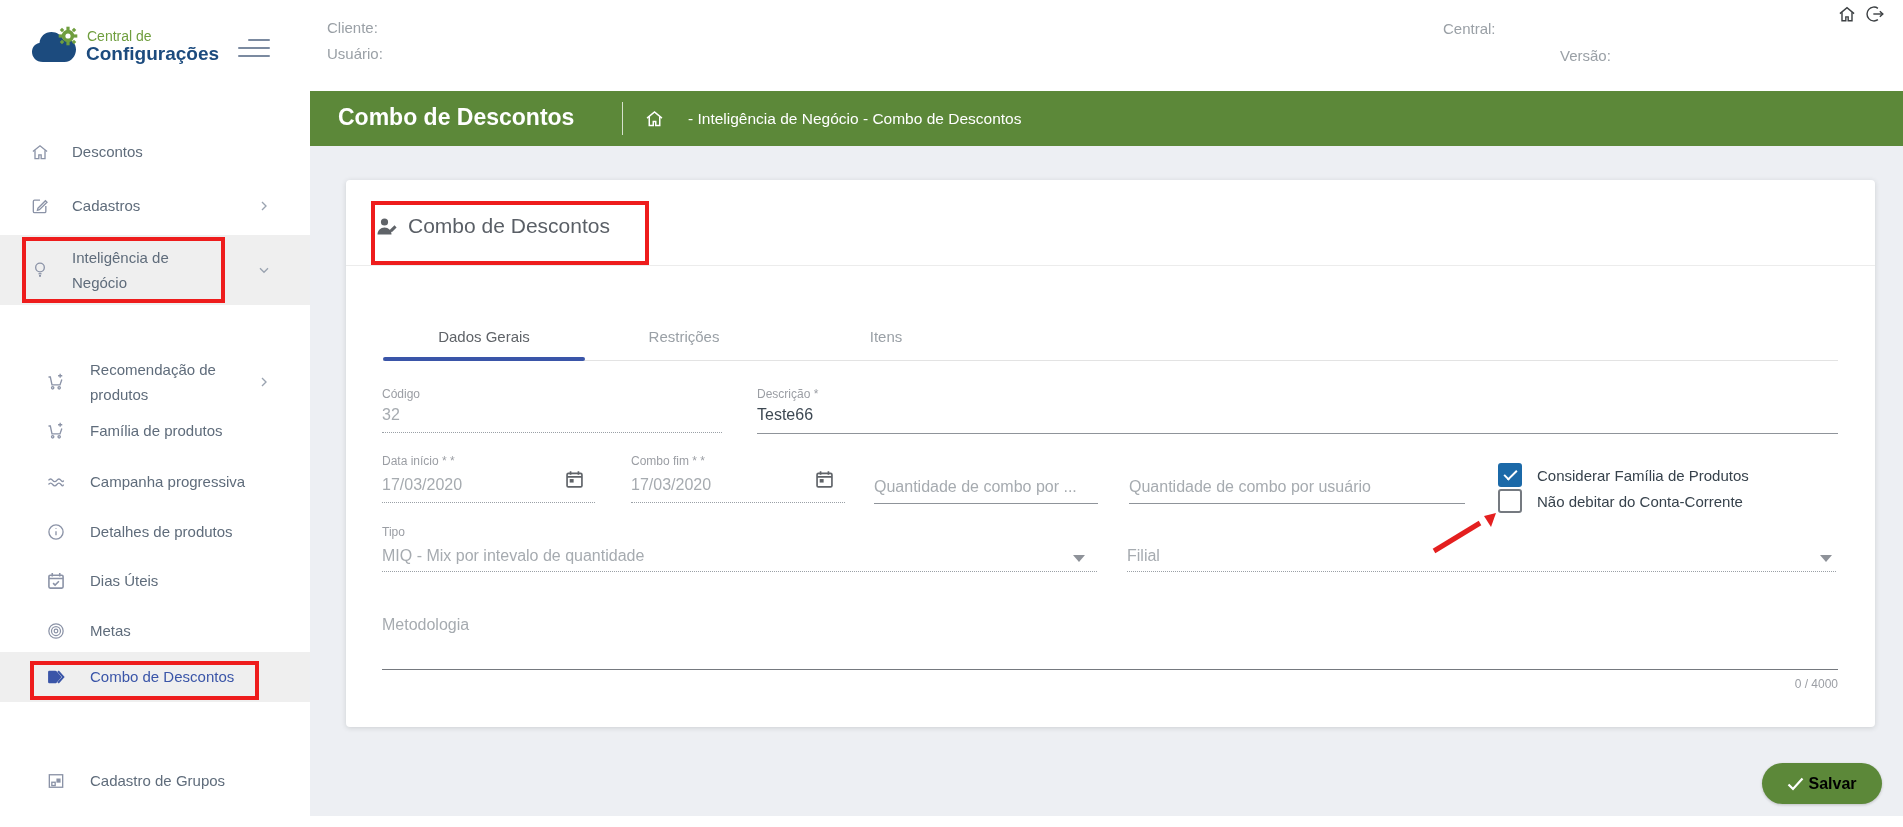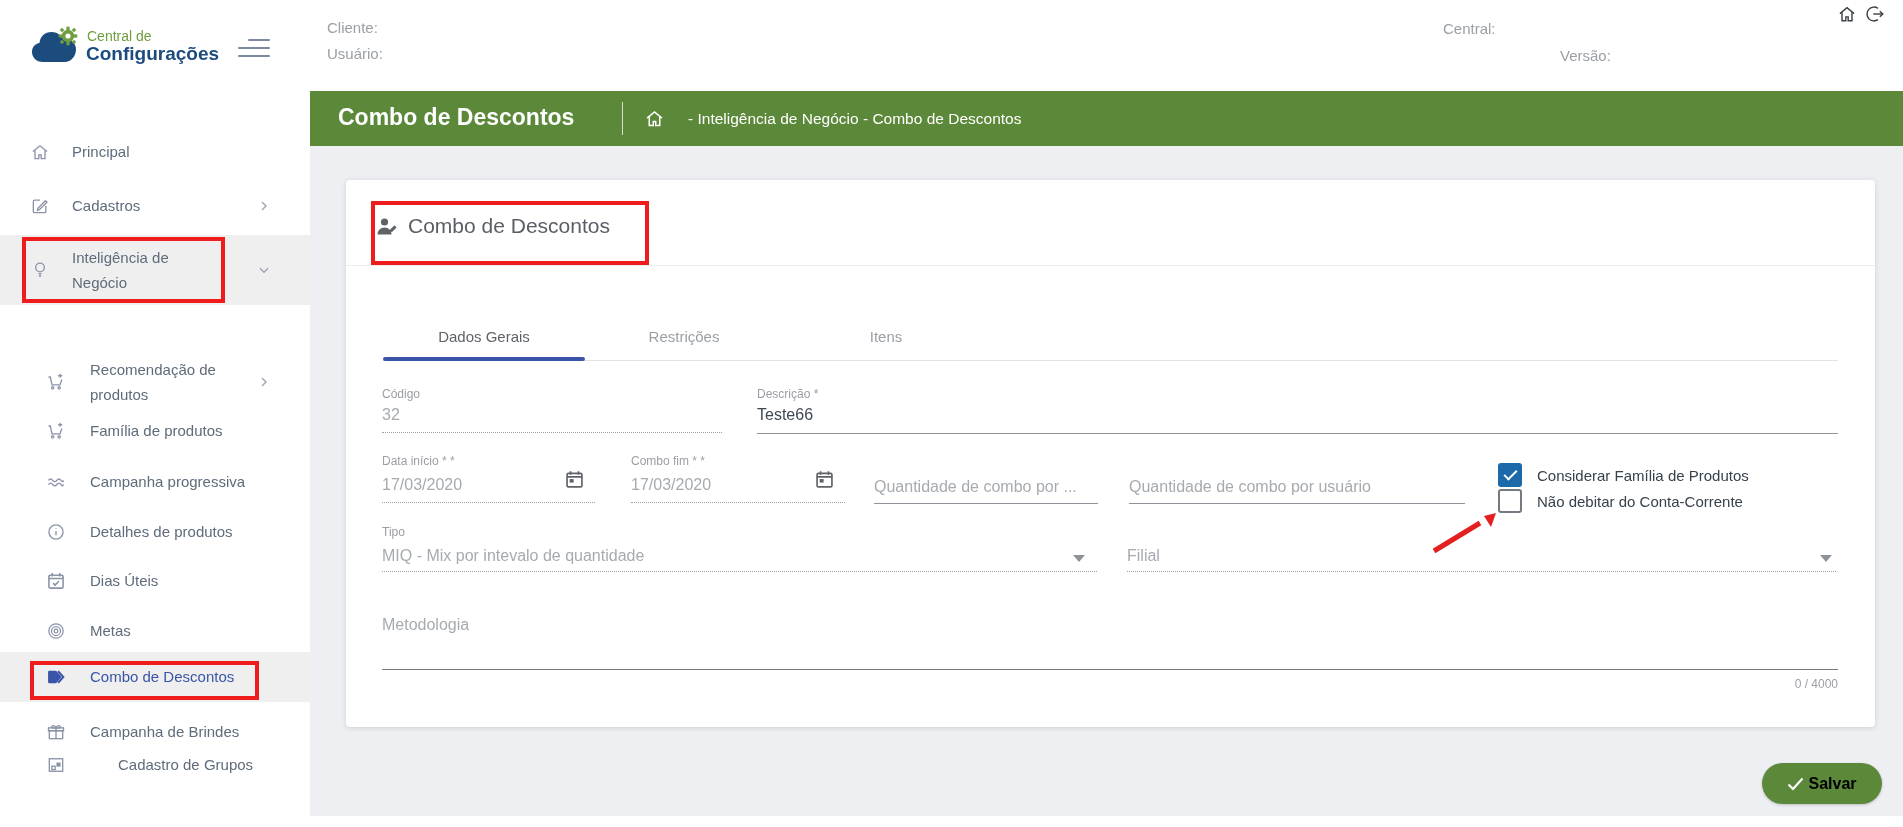--- a/index.html
+++ b/index.html
@@ -143,21 +143,21 @@
     </div>
   </div>
 
   <div class="sidebar">
 
     <div class="nav-row lvl0" style="top:39px;height:44px;">
       <svg class="nicon" viewBox="0 0 24 24" fill="none" stroke="currentColor" stroke-width="1.6">
         <path d="M3.5 11.5 L12 4.5 L20.5 11.5"></path>
           <path d="M6 9.8 V20 h4.6 v-4.6 h2.8 V20 H18 V9.8"></path>
       </svg>
-      <span class="nav-label">Principal</span>
+      <span class="nav-label">Descontos</span>
     </div>
 
     <div class="nav-row lvl0" style="top:93px;height:44px;">
       <svg class="nicon" viewBox="0 0 24 24" fill="none" stroke="currentColor" stroke-width="1.6">
         <path d="M12 5 H5.5 A1.5 1.5 0 0 0 4 6.5 v12 A1.5 1.5 0 0 0 5.5 20 h12 A1.5 1.5 0 0 0 19 18.5 V12"></path>
         <path d="M9.5 14.7 L18.5 5.6 l1.9 1.9 L11.3 16.5 l-2.4 .6 z"></path>
       </svg>
       <span class="nav-label">Cadastros</span>
       <svg class="nav-chevron" viewBox="0 0 24 24" fill="none" stroke="currentColor" stroke-width="2">
           <path d="M9 6 l6 6 -6 6"></path>
@@ -236,31 +236,22 @@
     </div>
 
     <div class="nav-row lvl1 highlight active-blue" style="top:561px;height:50px;">
       <svg class="nicon" viewBox="0 0 24 24">
         <path d="M2.5 6 a1.5 1.5 0 0 1 1.5 -1.5 h7.2 a2 2 0 0 1 1.5 .7 L18 11 a1.6 1.6 0 0 1 0 2 l-5.3 5.8 a2 2 0 0 1 -1.5 .7 H4 a1.5 1.5 0 0 1 -1.5 -1.5 z" fill="currentColor"></path>
         <path d="M14.5 5 l6.3 7 -6.3 7" fill="none" stroke="currentColor" stroke-width="2.4"></path>
       </svg>
       <span class="nav-label">Combo de Descontos</span>
     </div>
 
-    <div class="nav-row lvl1" style="top:619px;height:44px;">
-      <svg class="nicon" viewBox="0 0 24 24" fill="none" stroke="currentColor" stroke-width="1.6">
-        <rect x="4" y="10.5" width="16" height="9.5"></rect>
-        <rect x="3" y="7" width="18" height="3.5"></rect>
-        <path d="M12 7 v13"></path>
-        <path d="M12 7 c-1.2 -3.4 -5.4 -3.2 -5.2 -1 c.15 1.6 3.2 1.4 5.2 1 z M12 7 c1.2 -3.4 5.4 -3.2 5.2 -1 c-.15 1.6 -3.2 1.4 -5.2 1 z"></path>
-      </svg>
-      <span class="nav-label">Campanha de Brindes</span>
-    </div>
-
-    <div class="nav-row lvl1" style="top:652px;height:44px;gap:28px;">
+
+    <div class="nav-row lvl1" style="top:668px;height:44px;">
       <svg class="nicon" viewBox="0 0 24 24" fill="none" stroke="currentColor" stroke-width="1.6">
         <rect x="4" y="4.5" width="16" height="15"></rect>
         <rect x="12.5" y="9" width="5" height="5" fill="currentColor" stroke="none"></rect>
         <rect x="7" y="13.5" width="4" height="4"></rect>
       </svg>
       <span class="nav-label">Cadastro de Grupos</span>
     </div>
 
     <div class="redbox" style="left:22px; top:146px; width:203px; height:66px;"></div>
     <div class="redbox" style="left:30px; top:570px; width:229px; height:39px;"></div>

